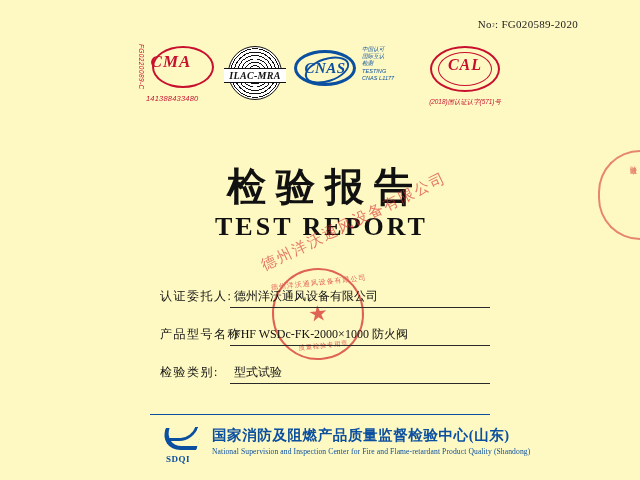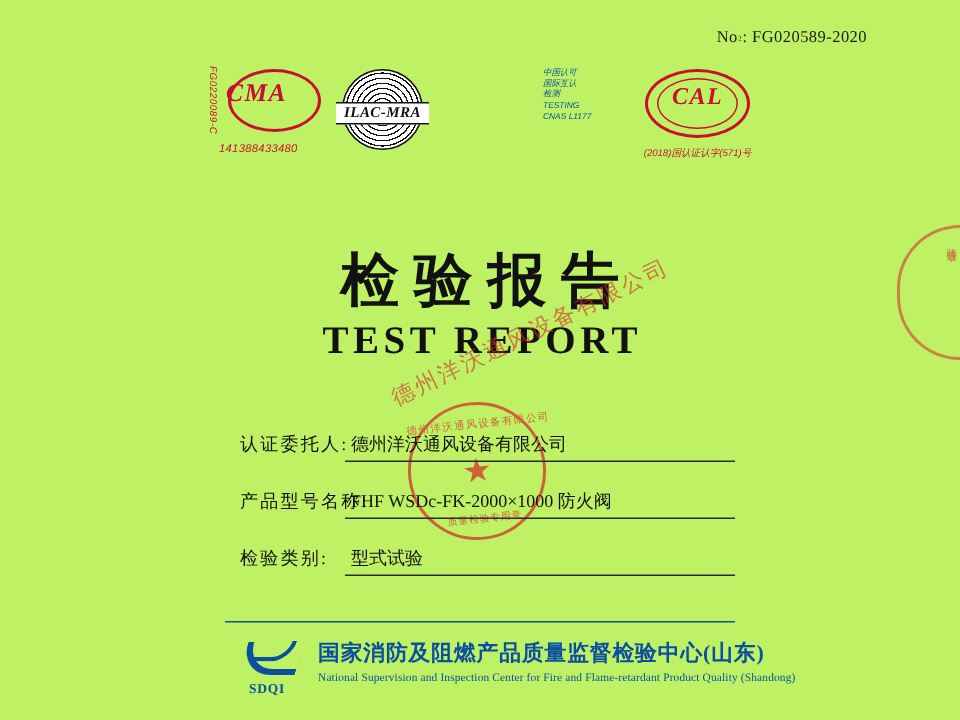--- a/index.html
+++ b/index.html
@@ -13,21 +13,21 @@
     font-family: "Liberation Sans", sans-serif;
     color: #1a1a1a;
     position: relative;
     overflow: hidden;
   }
   .page {
     position: absolute;
     left: 0; top: 0;
     width: 640px;
     height: 480px;
-    background: #bef264;
+    background: #fef9c3;
   }
 
   
   .doc-number {
     position: absolute;
     top: 18px;
     right: 62px;
     font-size: 11px;
     letter-spacing: 0.3px;
     color: #1b1b1b;
@@ -466,20 +466,24 @@
       <div class="cma-oval"></div>
       <div class="cma-text">CMA</div>
       <div class="cma-code">141388433480</div>
     </div>
 
     <div class="ilac-wrap">
       <div class="ilac-circle"></div>
       <div class="ilac-band">ILAC-MRA</div>
     </div>
 
+    <div class="cnas-wrap">
+      <div class="cnas-ring"></div>
+      <div class="cnas-text">CNAS</div>
+    </div>
 
     <div class="cnas-lines">
       <div>中国认可</div>
       <div>国际互认</div>
       <div>检测</div>
       <div>TESTING</div>
       <div>CNAS L1177</div>
     </div>
 
     <div class="cal-wrap">

